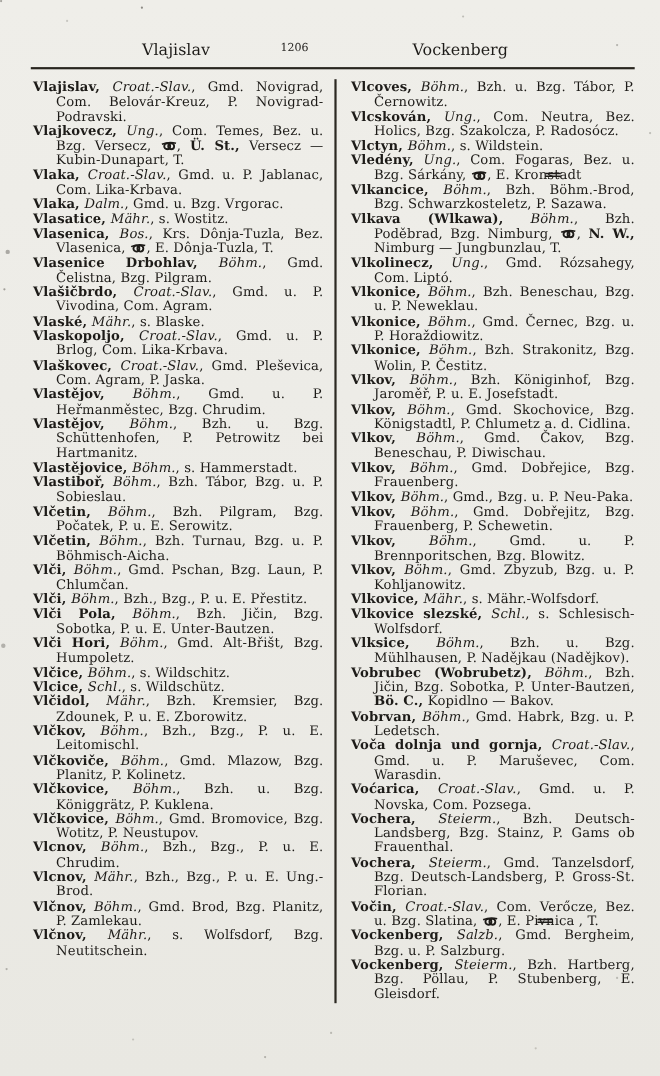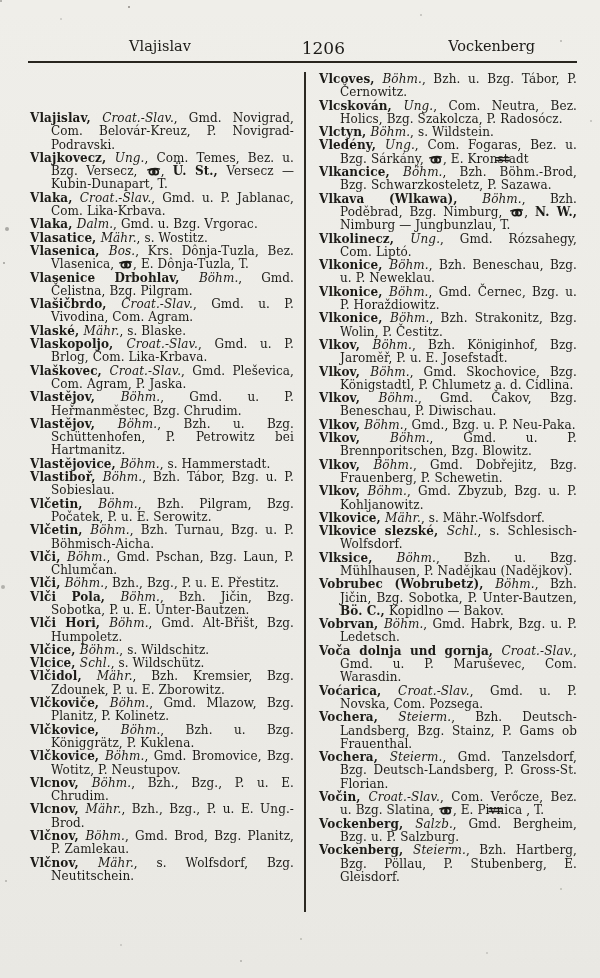--- a/index.html
+++ b/index.html
@@ -8,26 +8,26 @@
     background:#e9e8e3;
     font-family:"DejaVu Serif","Liberation Serif",serif;
   }
   .page{
     position:relative;width:600px;height:978px;
     background:linear-gradient(180deg,#efeee9 0%,#ecebe6 55%,#e9e8e2 100%);
     color:#1d1b18;
   }
   .header{position:absolute;top:38px;left:0;width:488px;height:20px;font-size:14.5px;}
   .hdr-left{position:absolute;left:75px;width:170px;text-align:center;}
-  .hdr-num{position:absolute;left:255px;width:90px;text-align:right;font-size:17px;}
-  .hdr-right{position:absolute;left:375px;width:160px;text-align:right;}
+  .hdr-num{position:absolute;left:255px;width:90px;text-align:left;font-size:10px;}
+  .hdr-right{position:absolute;left:375px;width:160px;text-align:left;}
   .rule{position:absolute;left:28px;top:61px;width:549px;height:2px;background:#28251f;}
   .divider{position:absolute;left:304px;top:72px;width:2px;height:840px;background:#2c2922;}
   .col{position:absolute;top:73px;font-size:12px;line-height:13.3px;}
-  .col-left{left:30px;width:264px;margin-top:39px;}
+  .col-left{left:30px;width:264px;}
   .col-right{left:319px;width:258px;}
   .entry{
     margin:0;text-align:justify;
     text-indent:-21px;padding-left:21px;
     letter-spacing:0.1px;
   }
   .entry b{font-weight:700;}
   .entry em{font-style:italic;}
   .horn{display:inline-block;vertical-align:-1px;line-height:0;}
   .horn svg{display:block;}
@@ -86,20 +86,21 @@
       <p class="entry"><b>Vlastiboř, </b><em>Böhm.</em><span>, Bzh. Tábor, Bzg. u. P. Sobieslau.</span></p>
       <p class="entry"><b>Vlčetin, </b><em>Böhm.</em><span>, Bzh. Pilgram, Bzg. Počatek, P. u. E. Serowitz.</span></p>
       <p class="entry"><b>Vlčetin, </b><em>Böhm.</em><span>, Bzh. Turnau, Bzg. u. P. Böhmisch-Aicha.</span></p>
       <p class="entry"><b>Vlči, </b><em>Böhm.</em><span>, Gmd. Pschan, Bzg. Laun, P. Chlumčan.</span></p>
       <p class="entry"><b>Vlči, </b><em>Böhm.</em><span>, Bzh., Bzg., P. u. E. Přestitz.</span></p>
       <p class="entry"><b>Vlči Pola, </b><em>Böhm.</em><span>, Bzh. Jičin, Bzg. Sobotka, P. u. E. Unter-Bautzen.</span></p>
       <p class="entry"><b>Vlči Hori, </b><em>Böhm.</em><span>, Gmd. Alt-Břišt, Bzg. Humpoletz.</span></p>
       <p class="entry"><b>Vlčice, </b><em>Böhm.</em><span>, s. Wildschitz.</span></p>
       <p class="entry"><b>Vlcice, </b><em>Schl.</em><span>, s. Wildschütz.</span></p>
       <p class="entry"><b>Vlčidol, </b><em>Mähr.</em><span>, Bzh. Kremsier, Bzg. Zdounek, P. u. E. Zborowitz.</span></p>
+      <p class="entry"><b>Vlčkov, </b><em>Böhm.</em><span>, Bzh., Bzg., P. u. E. Leitomischl.</span></p>
       <p class="entry"><b>Vlčkoviče, </b><em>Böhm.</em><span>, Gmd. Mlazow, Bzg. Planitz, P. Kolinetz.</span></p>
       <p class="entry"><b>Vlčkovice, </b><em>Böhm.</em><span>, Bzh. u. Bzg. Königgrätz, P. Kuklena.</span></p>
       <p class="entry"><b>Vlčkovice, </b><em>Böhm.</em><span>, Gmd. Bromovice, Bzg. Wotitz, P. Neustupov.</span></p>
       <p class="entry"><b>Vlcnov, </b><em>Böhm.</em><span>, Bzh., Bzg., P. u. E. Chrudim.</span></p>
       <p class="entry"><b>Vlcnov, </b><em>Mähr.</em><span>, Bzh., Bzg., P. u. E. Ung.-Brod.</span></p>
       <p class="entry"><b>Vlčnov, </b><em>Böhm.</em><span>, Gmd. Brod, Bzg. Planitz, P. Zamlekau.</span></p>
       <p class="entry"><b>Vlčnov, </b><em>Mähr.</em><span>, s. Wolfsdorf, Bzg. Neutitschein.</span></p>
     </div>
   <div class="col col-right" id="col-right">
       <p class="entry"><b>Vlcoves, </b><em>Böhm.</em><span>, Bzh. u. Bzg. Tábor, P. Černowitz.</span></p>
@@ -116,23 +117,24 @@
             <circle cx="9.6" cy="5" r="2.7" fill="none" stroke="#1d1b18" stroke-width="1.7"></circle>
             <path d="M1.2 3.2 Q 7.5 0.4 14 2.2" fill="none" stroke="#1d1b18" stroke-width="1.4"></path>
           </svg></span><span>, </span><b>N. W., </b><span>Nimburg — Jungbunzlau, T.</span></p>
       <p class="entry"><b>Vlkolinecz, </b><em>Ung.</em><span>, Gmd. Rózsahegy, Com. Liptó.</span></p>
       <p class="entry"><b>Vlkonice, </b><em>Böhm.</em><span>, Bzh. Beneschau, Bzg. u. P. Neweklau.</span></p>
       <p class="entry"><b>Vlkonice, </b><em>Böhm.</em><span>, Gmd. Černec, Bzg. u. P. Horaždiowitz.</span></p>
       <p class="entry"><b>Vlkonice, </b><em>Böhm.</em><span>, Bzh. Strakonitz, Bzg. Wolin, P. Čestitz.</span></p>
       <p class="entry"><b>Vlkov, </b><em>Böhm.</em><span>, Bzh. Königinhof, Bzg. Jaroměř, P. u. E. Josefstadt.</span></p>
       <p class="entry"><b>Vlkov, </b><em>Böhm.</em><span>, Gmd. Skochovice, Bzg. Königstadtl, P. Chlumetz a. d. Cidlina.</span></p>
       <p class="entry"><b>Vlkov, </b><em>Böhm.</em><span>, Gmd. Čakov, Bzg. Beneschau, P. Diwischau.</span></p>
+      <p class="entry"><b>Vlkov, </b><em>Böhm.</em><span>, Gmd. Dobřejice, Bzg. Frauenberg.</span></p>
       <p class="entry"><b>Vlkov, </b><em>Böhm.</em><span>, Gmd., Bzg. u. P. Neu-Paka.</span></p>
+      <p class="entry"><b>Vlkov, </b><em>Böhm.</em><span>, Gmd. Dobřejitz, Bzg. Frauenberg, P. Schewetin.</span></p>
       <p class="entry"><b>Vlkov, </b><em>Böhm.</em><span>, Gmd. u. P. Brennporitschen, Bzg. Blowitz.</span></p>
-      <p class="entry"><b>Vlkov, </b><em>Böhm.</em><span>, Gmd. Dobřejitz, Bzg. Frauenberg, P. Schewetin.</span></p>
       <p class="entry"><b>Vlkov, </b><em>Böhm.</em><span>, Gmd. Zbyzub, Bzg. u. P. Kohljanowitz.</span></p>
       <p class="entry"><b>Vlkovice, </b><em>Mähr.</em><span>, s. Mähr.-Wolfsdorf.</span></p>
       <p class="entry"><b>Vlkovice slezské, </b><em>Schl.</em><span>, s. Schlesisch-Wolfsdorf.</span></p>
       <p class="entry"><b>Vlksice, </b><em>Böhm.</em><span>, Bzh. u. Bzg. Mühlhausen, P. Nadějkau (Nadějkov).</span></p>
       <p class="entry"><b>Vobrubec (Wobrubetz), </b><em>Böhm.</em><span>, Bzh. Jičin, Bzg. Sobotka, P. Unter-Bautzen, </span><b>Bö. C., </b><span>Kopidlno — Bakov.</span></p>
       <p class="entry"><b>Vobrvan, </b><em>Böhm.</em><span>, Gmd. Habrk, Bzg. u. P. Ledetsch.</span></p>
       <p class="entry"><b>Voča dolnja und gornja, </b><em>Croat.-Slav.</em><span>, Gmd. u. P. Maruševec, Com. Warasdin.</span></p>
       <p class="entry"><b>Voćarica, </b><em>Croat.-Slav.</em><span>, Gmd. u. P. Novska, Com. Pozsega.</span></p>
       <p class="entry"><b>Vochera, </b><em>Steierm.</em><span>, Bzh. Deutsch-Landsberg, Bzg. Stainz, P. Gams ob Frauenthal.</span></p>
       <p class="entry"><b>Vochera, </b><em>Steierm.</em><span>, Gmd. Tanzelsdorf, Bzg. Deutsch-Landsberg, P. Gross-St. Florian.</span></p>

